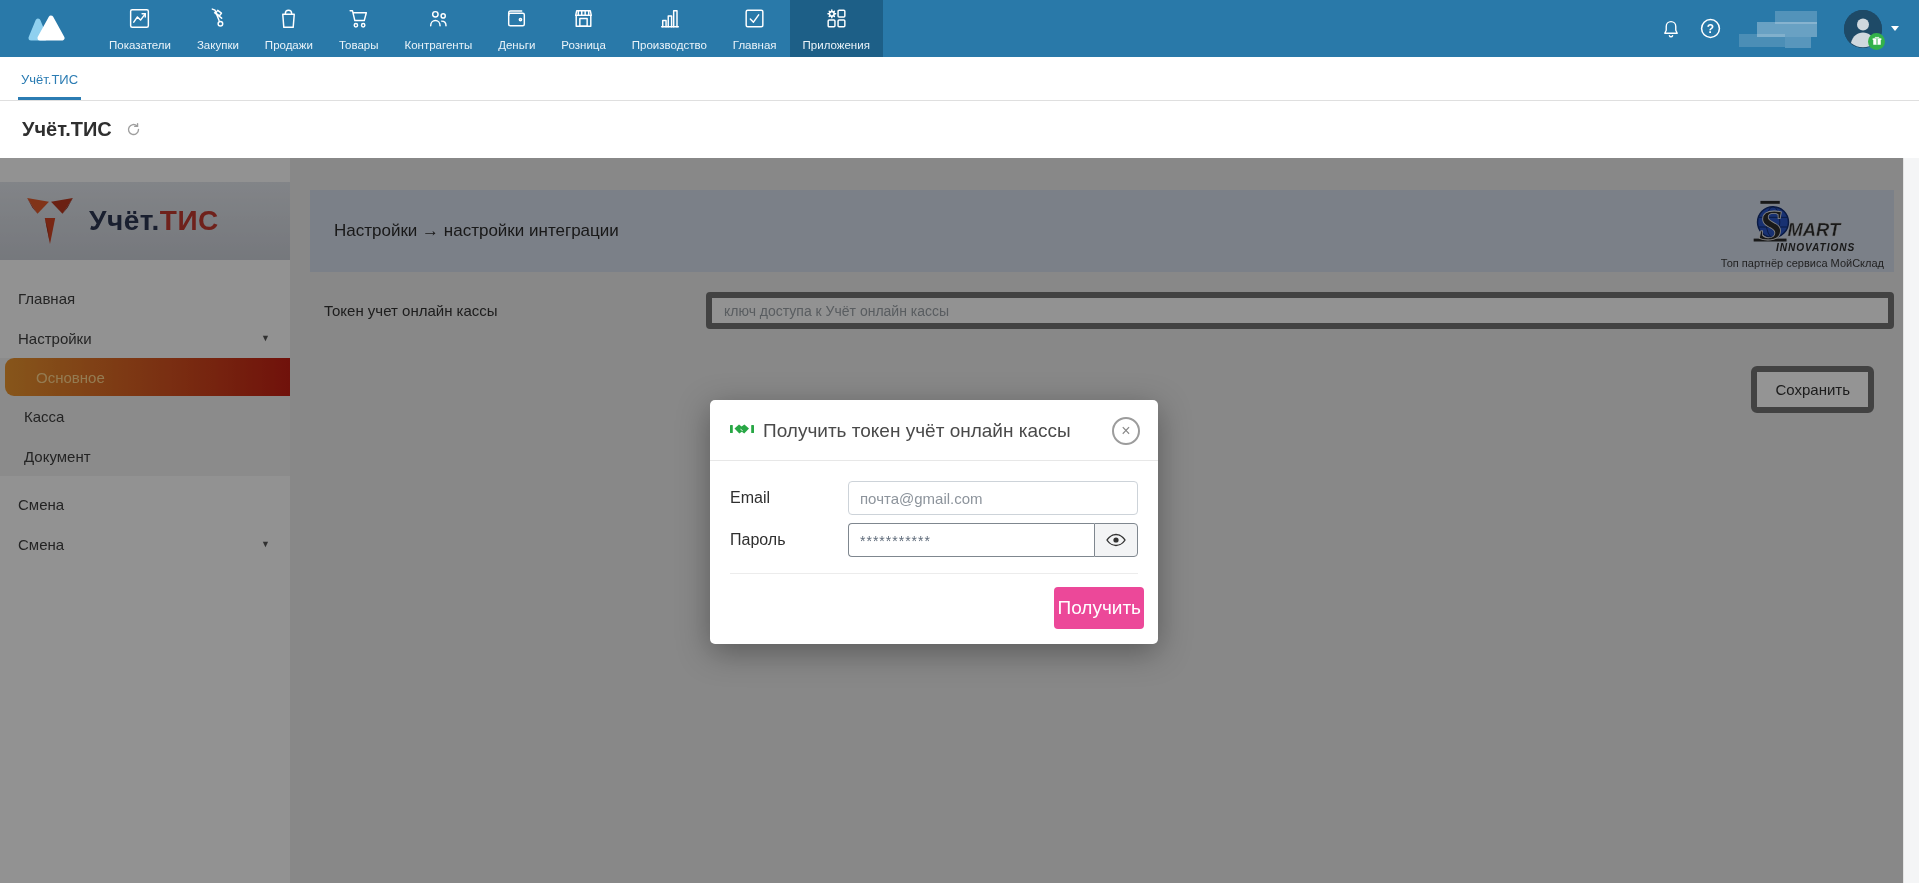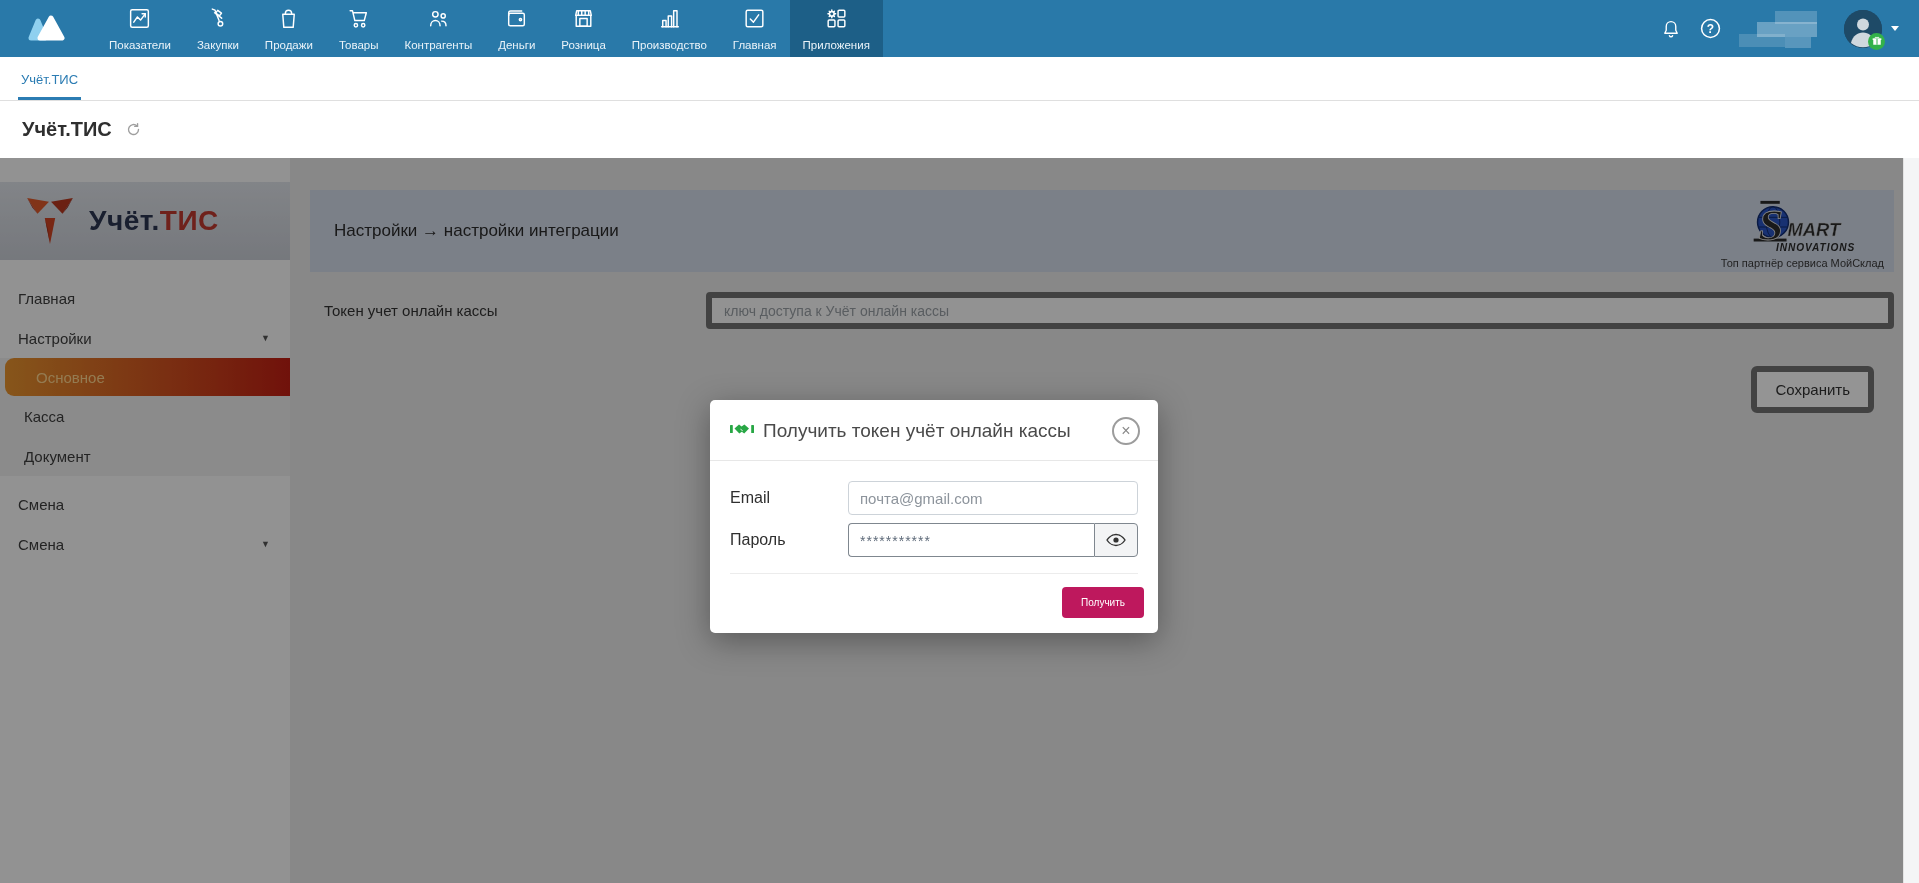--- a/index.html
+++ b/index.html
@@ -69,21 +69,21 @@
   .modal-body { padding:20px 20px 0; }
   .field-row { display:flex; align-items:center; margin-bottom:8px; }
   .field-label { width:118px; font-size:16px; color:#2f2f2f; }
   .field-input { flex:1; height:34px; border:1px solid #cdd3d9; border-radius:4px; padding:0 11px; font-size:15px; color:#14532d; outline:none; }
   .field-input::placeholder { color:#8d949c; }
   .pw-group { flex:1; display:flex; }
   .pw-input { flex:1; height:34px; border:1px solid #7f878f; border-right:none; border-radius:4px 0 0 4px; padding:2px 11px 0; font-size:14px; color:#5f6b7a; letter-spacing:1px; outline:none; }
   .pw-addon { width:44px; height:34px; border:1px solid #7f878f; border-radius:0 4px 4px 0; background:#f3f4f5; display:flex; align-items:center; justify-content:center; cursor:pointer; }
   .modal-sep { border-top:1px solid #ececec; margin-top:16px; }
   .modal-footer { display:flex; justify-content:flex-end; padding:13px 14px 15px; }
-  .primary-btn { background:#be185d; color:#fff; border:none; border-radius:4px; padding:10px 19px; font-size:10px; cursor:pointer; font-family:inherit; }
+  .primary-btn { background:#ec4899; color:#fff; border:none; border-radius:4px; padding:10px 3px; font-size:19px; cursor:pointer; font-family:inherit; }
 </style>
 </head>
 <body>
 
 <div class="topbar">
   <div class="brand">
     <svg width="42" height="30" viewBox="0 0 42 30">
       <polygon points="11,7 18,24 4,24" fill="#8fd0ef" stroke="#8fd0ef" stroke-width="5" stroke-linejoin="round"></polygon>
       <polygon points="24,4 35,24 13,24" fill="#ffffff" stroke="#ffffff" stroke-width="5" stroke-linejoin="round"></polygon>
     </svg>

